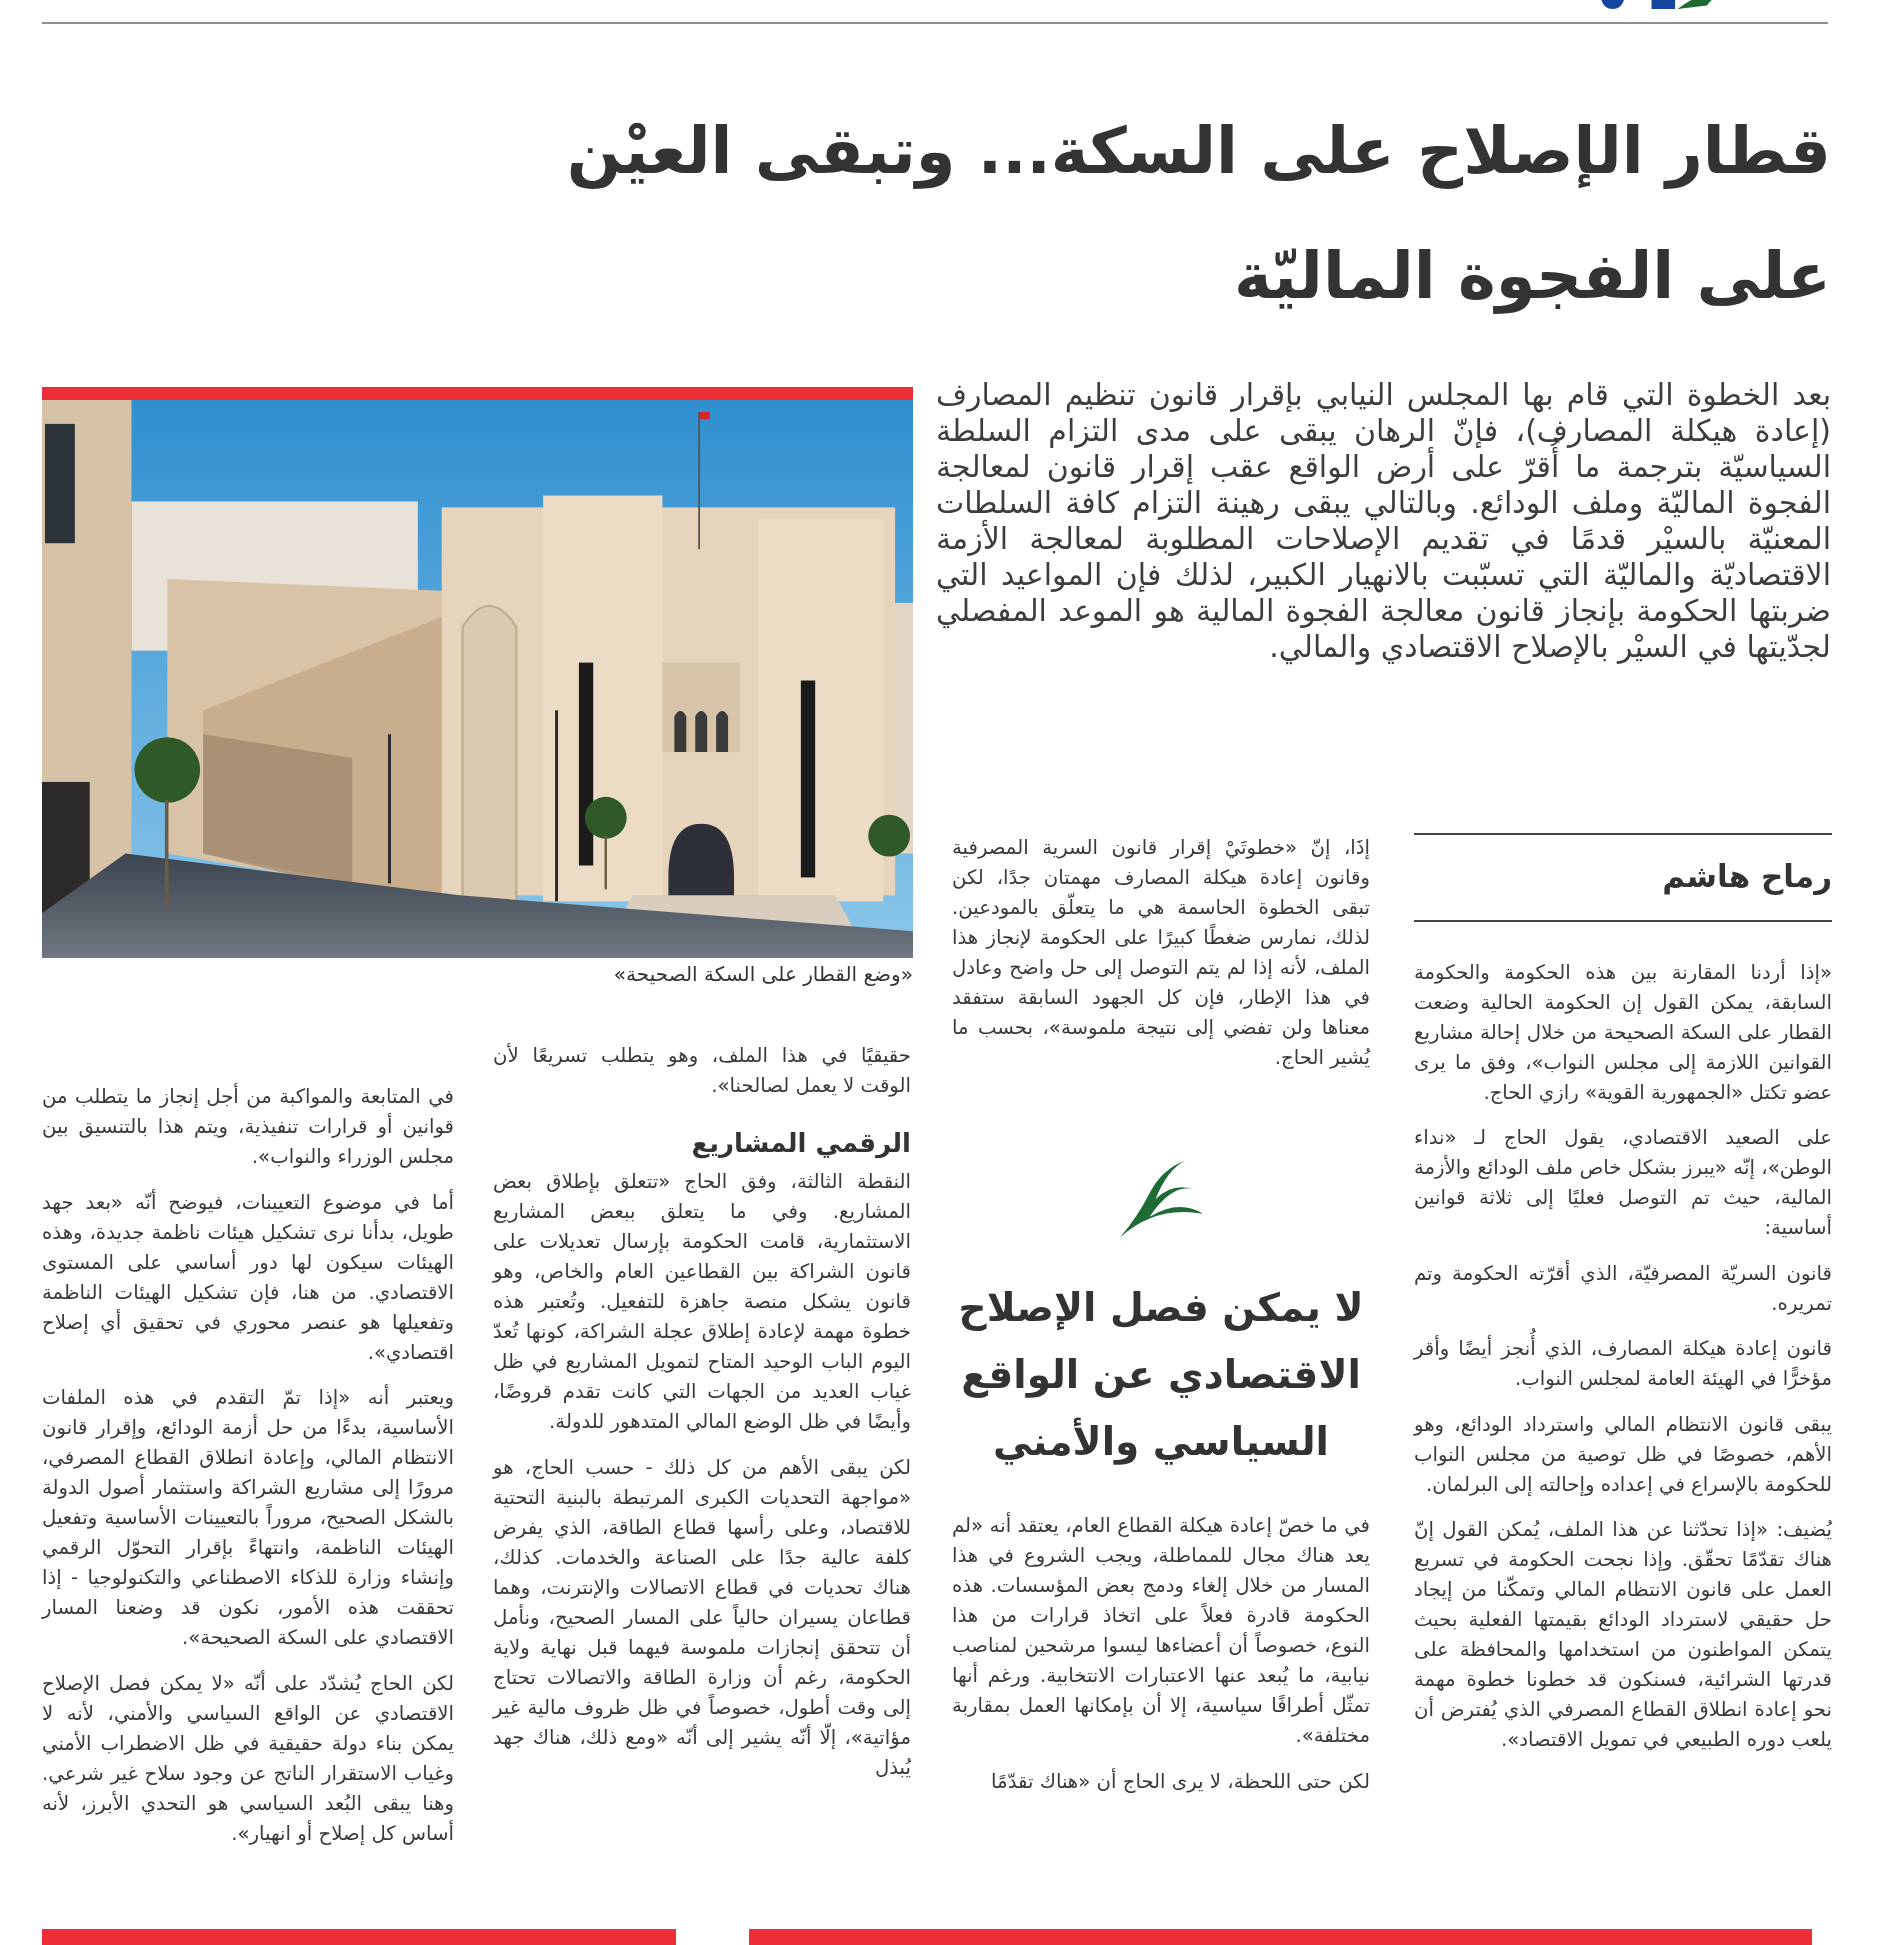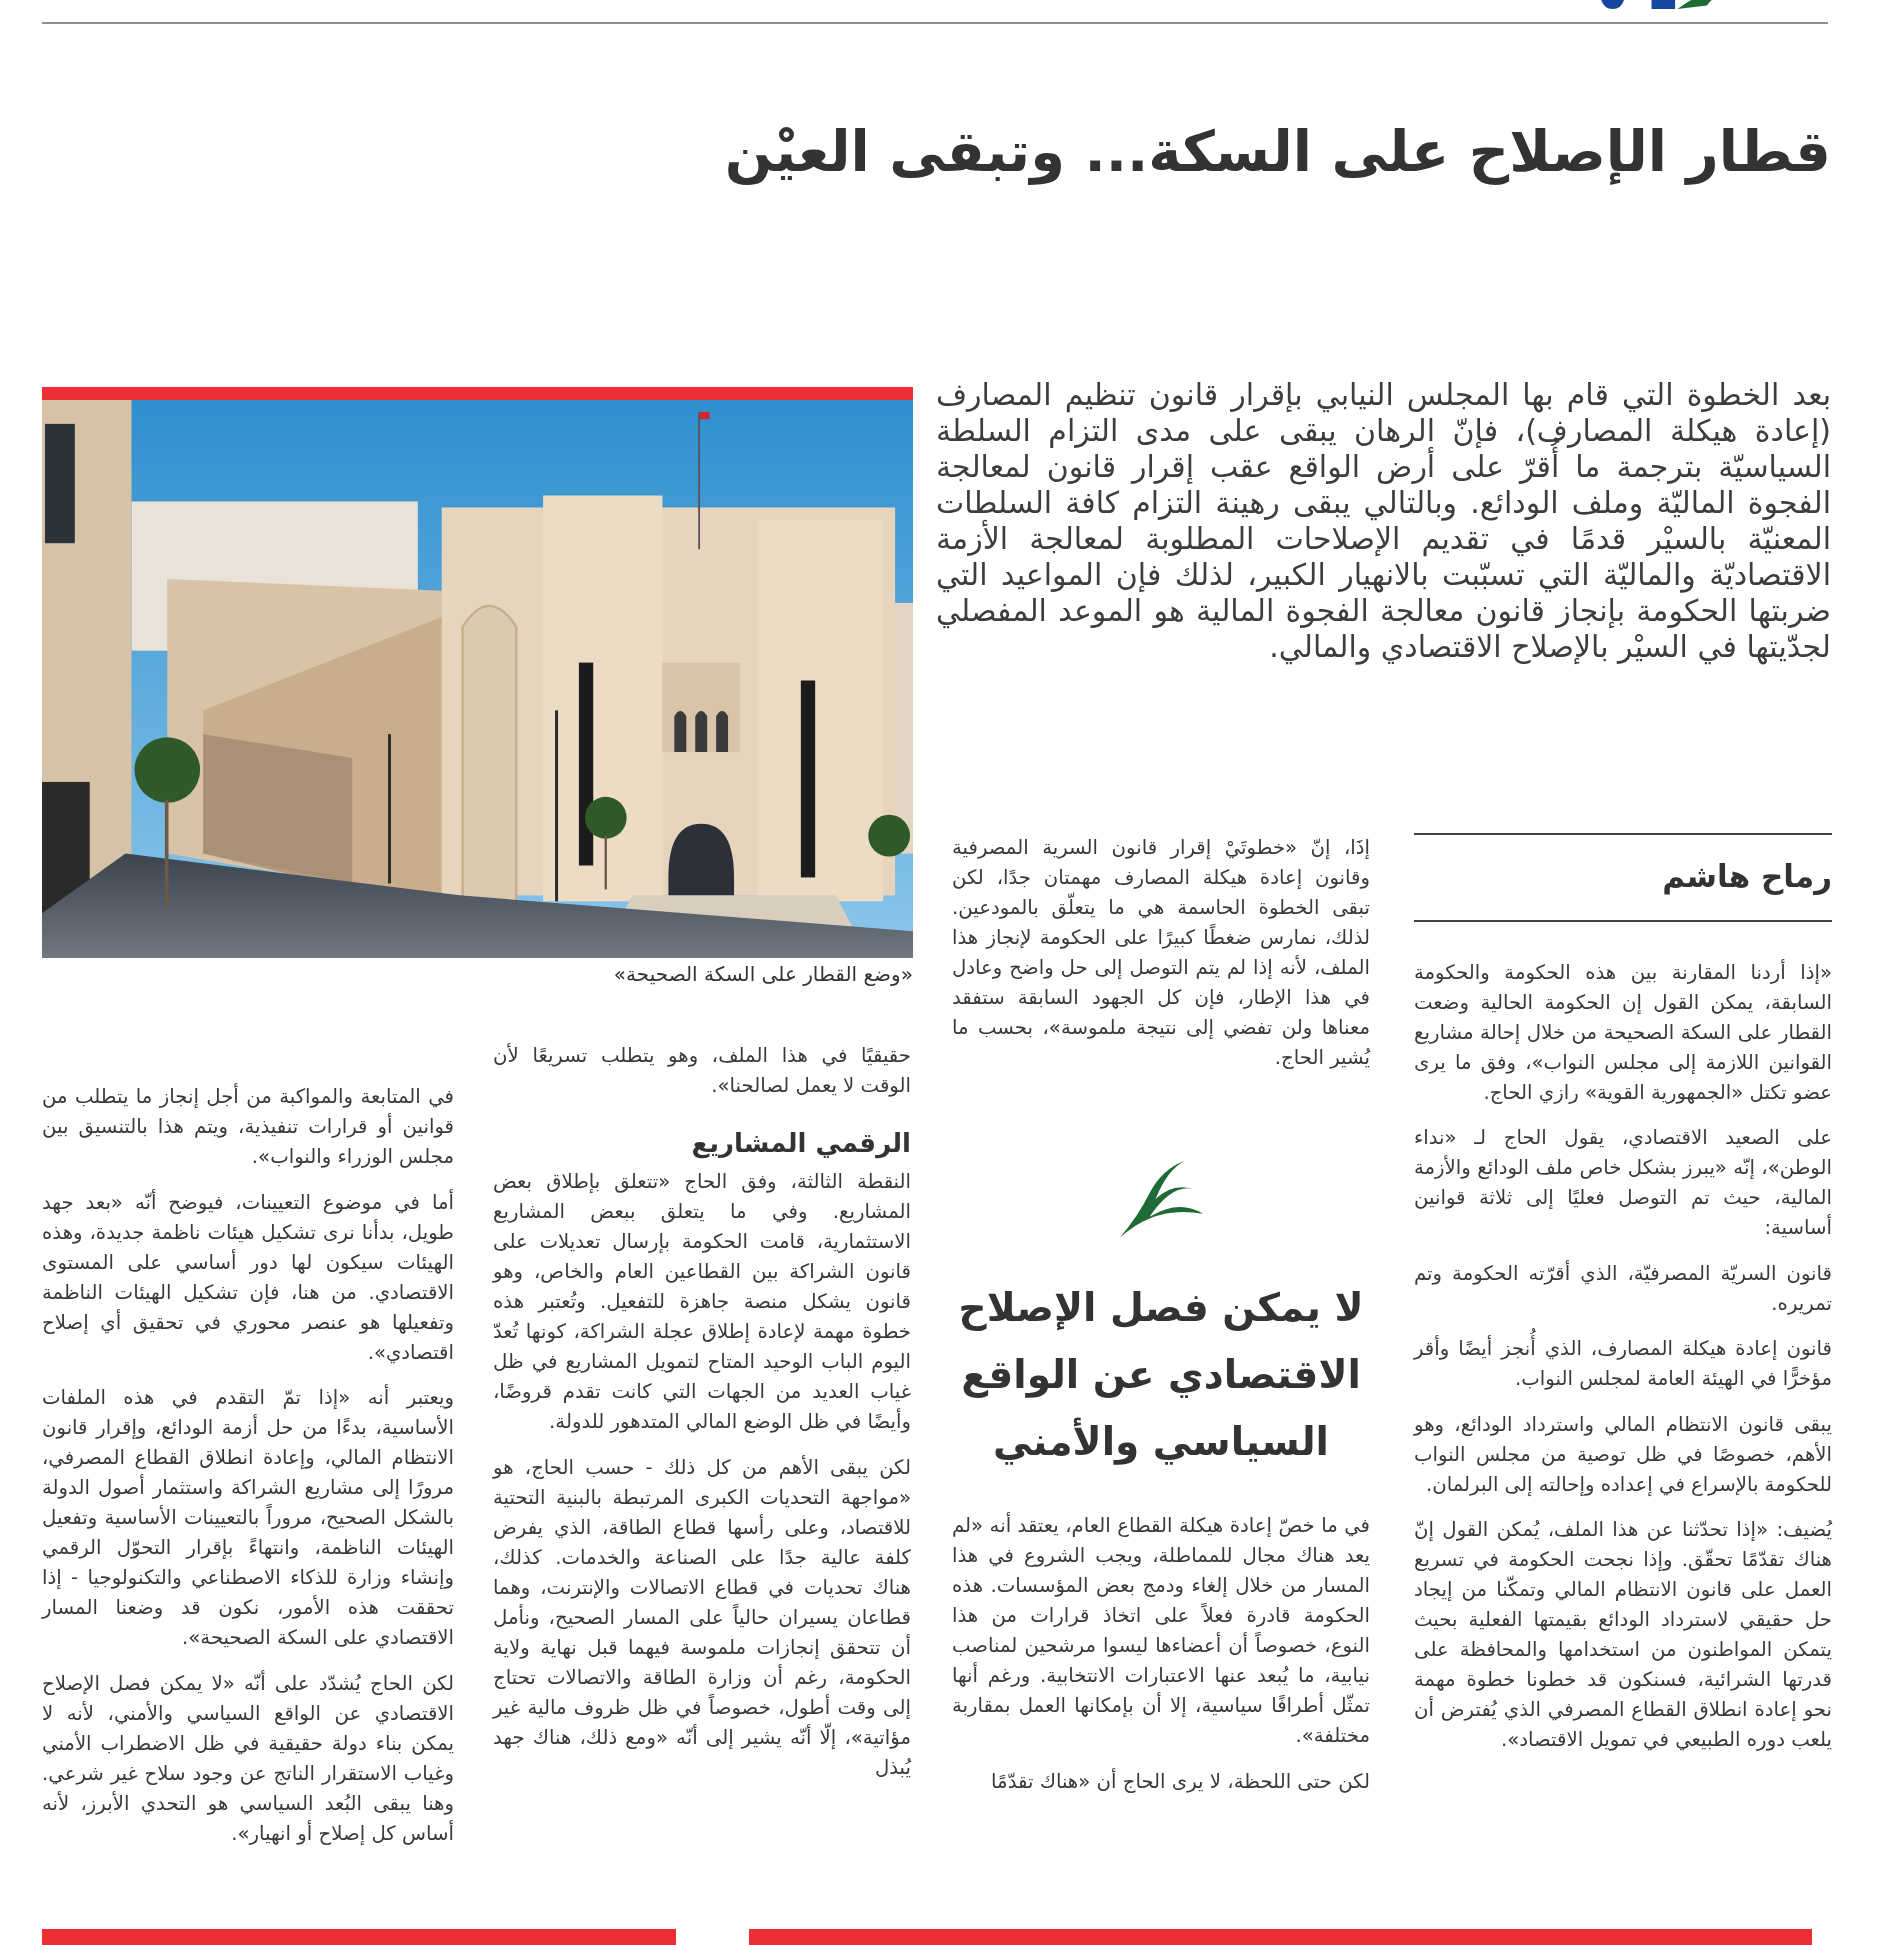--- a/index.html
+++ b/index.html
@@ -9,21 +9,21 @@
       color: #3a3a3a;
     }
     
     .logo { position: absolute; top: -24px; left: 1563px; width: 203px; height: 33px; }
     .top-rule { position: absolute; top: 21.5px; left: 42px; width: 1786px; height: 2.4px; background: #8e8e8e; }
 
     
     .headline {
       position: absolute; top: 89px; right: 64px; width: 1670px;
       font-family: "DejaVu Sans", sans-serif; font-weight: bold;
-      font-size: 56px; line-height: 125px; color: #333333; text-align: right;
+      font-size: 64px; line-height: 125px; color: #333333; text-align: right;
       letter-spacing: -1.2px;
     }
 
     
     .intro {
       position: absolute; top: 377px; right: 64px; width: 895px;
       font-size: 30px; line-height: 36px; color: #3d3d3d; text-align: justify;
       text-align-last: right;
     }
 
@@ -64,20 +64,21 @@
   <svg width="203" height="33" viewBox="0 0 340 56">
     <path d="M60 20 q0 36 22 36 q22 0 22 -36" fill="#1546a0"></path>
     <rect x="148" y="14" width="40" height="42" fill="#1546a0"></rect>
     <path d="M192 56 q40 -30 90 -40 q-30 20 -40 34 z" fill="#1e6b35"></path>
   </svg>
 </div>
 <div class="top-rule"></div>
 
 <h1 class="headline" style="margin:0;">
   <div>قطار الإصلاح على السكة... وتبقى العيْن</div>
+  <div>على الفجوة الماليّة</div>
 </h1>
 
 <div class="intro">بعد الخطوة التي قام بها المجلس النيابي بإقرار قانون تنظيم المصارف (إعادة هيكلة المصارف)، فإنّ الرهان يبقى على مدى التزام السلطة السياسيّة بترجمة ما أُقرّ على أرض الواقع عقب إقرار قانون لمعالجة الفجوة الماليّة وملف الودائع. وبالتالي يبقى رهينة التزام كافة السلطات المعنيّة بالسيْر قدمًا في تقديم الإصلاحات المطلوبة لمعالجة الأزمة الاقتصاديّة والماليّة التي تسبّبت بالانهيار الكبير، لذلك فإن المواعيد التي ضربتها الحكومة بإنجاز قانون معالجة الفجوة المالية هو الموعد المفصلي لجدّيتها في السيْر بالإصلاح الاقتصادي والمالي.</div>
 
 <div class="photo-bar"></div>
 <div class="photo" role="img" aria-label="مبنى مجلس النواب اللبناني">
   <svg width="871" height="558" viewBox="0 0 1460 935" preserveAspectRatio="none">
     <defs>
       <linearGradient id="sky" x1="0" y1="0" x2="0" y2="1">
         <stop offset="0" stop-color="#2f8fcf"></stop>

